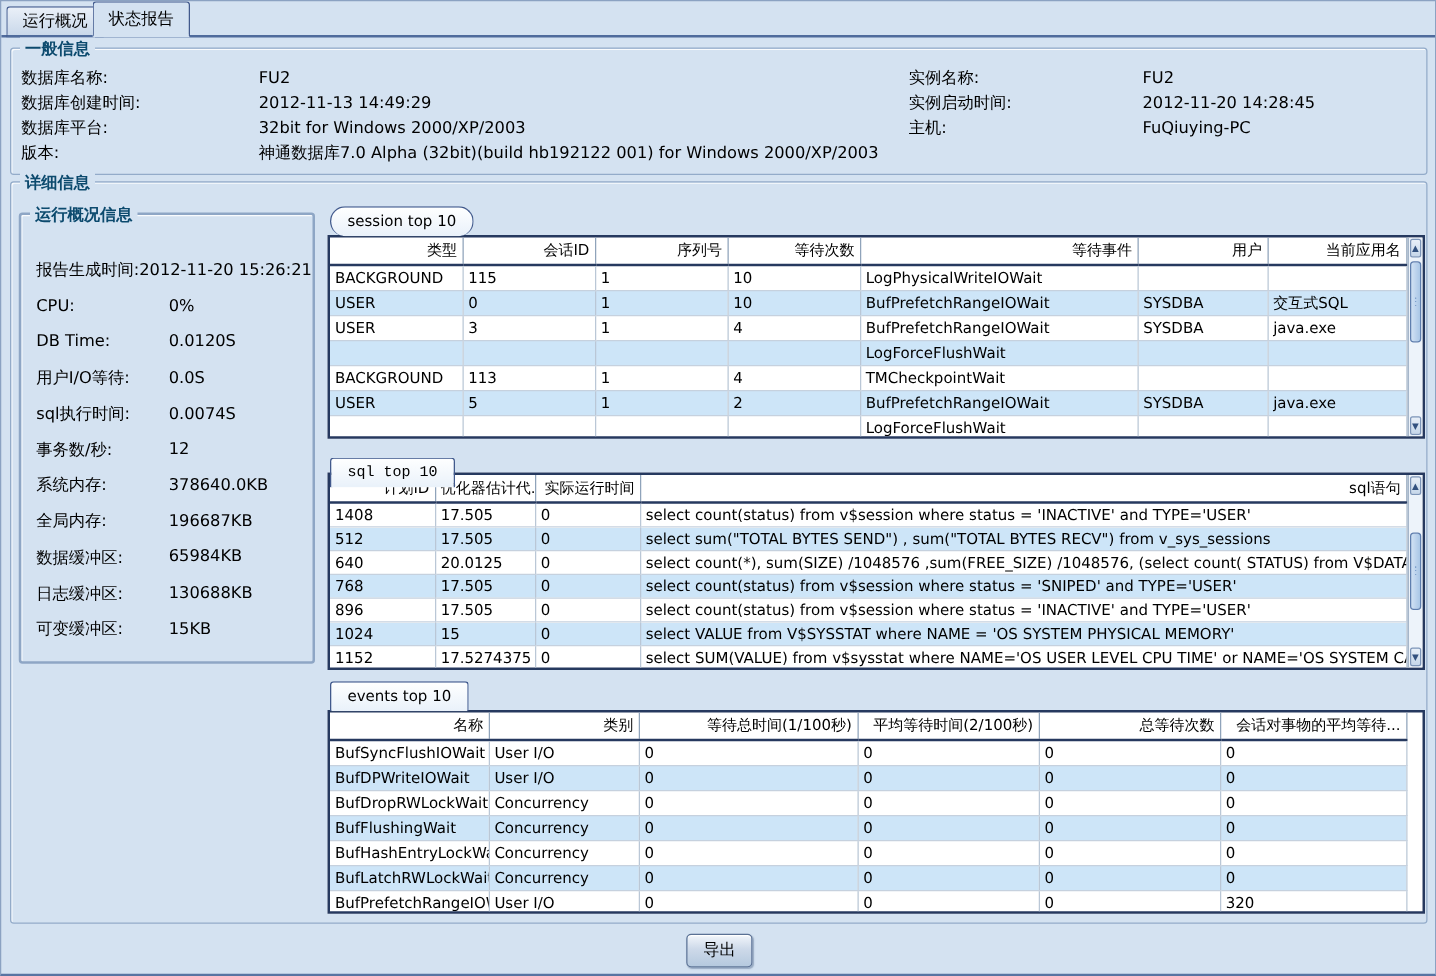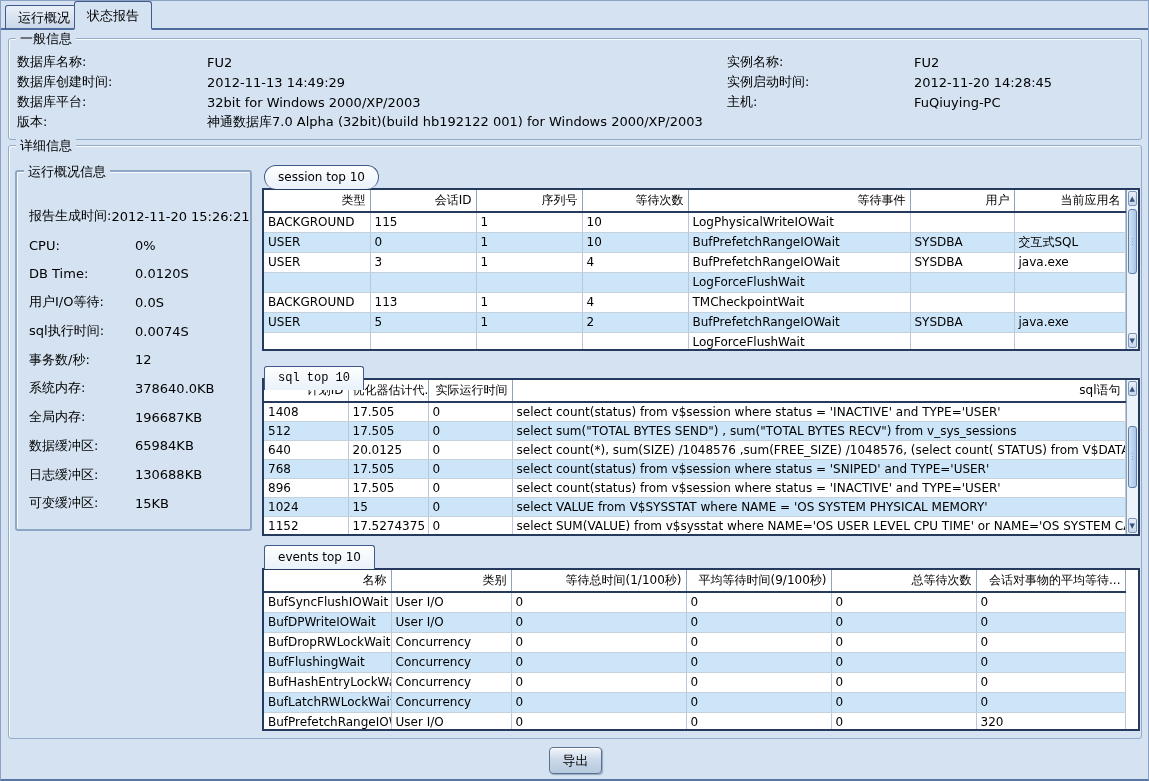--- a/index.html
+++ b/index.html
@@ -32,21 +32,21 @@
   .tab-1 { left:4px; }
   .tab-2 { left:73px; }
 
   
   .gbox {
     position:absolute; border:1px solid #93abc9; border-radius:3px;
     box-shadow:inset 1px 1px 0 rgba(255,255,255,.85);
   }
   .gtitle {
     position:absolute; top:-9px; left:7px; background:#d4e2f1;
-    padding:0 4px; font-size:13px; font-weight:normal; color:#000000;
+    padding:0 4px; font-size:13px; font-weight:bold; color:#0c4a6e;
     white-space:nowrap;
   }
   .general  { left:7px;  top:37px;  width:1134px; height:102px; }
   .detail   { left:7px;  top:144px; width:1134px; height:594px; }
   .overview { left:14px; top:169px; width:237px;  height:361px; border-width:2px; border-color:#8ea6c5; }
 
   
   .field { display:flex; align-items:center; font-size:13px; white-space:nowrap; }
   .gi-left  { position:absolute; left:8px;  top:13px; }
   .gi-right { position:absolute; left:718px; top:13px; }
@@ -401,21 +401,21 @@
           <col style="width: 175px;">
           <col style="width: 145px;">
           <col style="width: 145px;">
           <col style="width: 149px;">
         </colgroup>
         <thead>
           <tr>
             <th>名称</th>
             <th>类别</th>
             <th>等待总时间(1/100秒)</th>
-            <th>平均等待时间(9/100秒)</th>
+            <th>平均等待时间(2/100秒)</th>
             <th>总等待次数</th>
             <th>会话对事物的平均等待...</th>
           </tr>
         </thead>
         <tbody>
           <tr>
             <td>BufSyncFlushIOWait</td>
             <td>User I/O</td>
             <td>0</td>
             <td>0</td>

